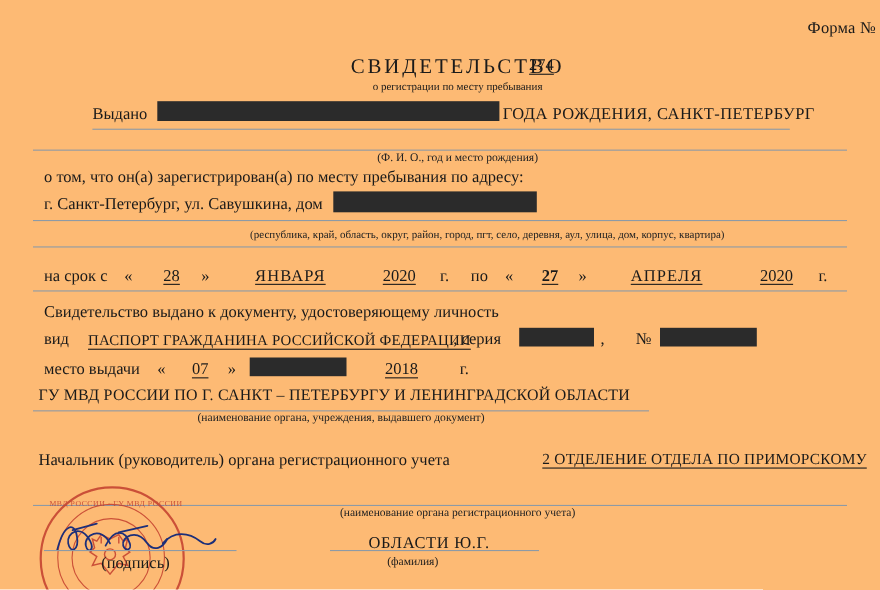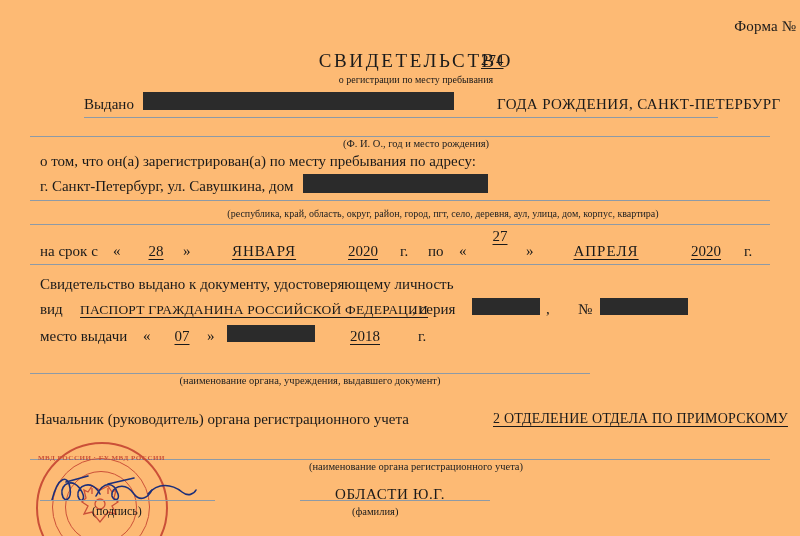--- a/index.html
+++ b/index.html
@@ -112,25 +112,24 @@
     left: 27px;
     top: 27px;
     width: 70px;
     height: 70px;
     border: 1px solid #c0392b;
     border-radius: 50%;
   }
   .stamp-text-top, .stamp-text-bottom {
     position: absolute;
     width: 128px;
-    text-align: left;
+    text-align: right;
     font-size: 7px;
     color: #c0392b;
     letter-spacing: 0.5px;
-    font-weight: bold;
   }
   .stamp-text-top { top: 10px; left: 0; }
   .stamp-eagle {
     position: absolute;
     left: 40px;
     top: 38px;
     width: 44px;
     height: 46px;
     color: #c0392b;
   }
@@ -139,21 +138,21 @@
     left: 48px;
     top: 470px;
     width: 150px;
     height: 40px;
     color: #1c2f7a;
   }
   .sig-caption {
     position: absolute;
     left: 92px;
     top: 504px;
-    font-size: 12px;
+    font-size: 15px;
   }
   .fam-name {
     position: absolute;
     left: 335px;
     top: 486px;
     font-size: 15px;
     letter-spacing: 0.6px;
   }
   .fam-caption {
     position: absolute;
@@ -171,21 +170,21 @@
 
   <div class="title">
     <span class="title-main">СВИДЕТЕЛЬСТВО</span>
   </div>
   <div class="title-num">274</div>
 
   <div class="subtitle">о регистрации по месту пребывания</div>
 
   <div class="row" style="left:84px; top:96px;">Выдано</div>
   <div class="redact" style="left:143px; top:92px; width:311px; height:18px;"></div>
-  <div class="row small-caps-line" style="left:457px; top:96px;margin-left:40px;">ГОДА РОЖДЕНИЯ, САНКТ-ПЕТЕРБУРГ</div>
+  <div class="row small-caps-line" style="left:457px; top:96px;">ГОДА РОЖДЕНИЯ, САНКТ-ПЕТЕРБУРГ</div>
   <div class="rule" style="left:84px; top:117px; width:634px;"></div>
 
   <div class="rule" style="left:30px; top:136px; width:740px;"></div>
   <div class="caption" style="top:138px;">(Ф. И. О., год и место рождения)</div>
 
   <div class="row" style="left:40px; top:153px;">о том, что он(а) зарегистрирован(а) по месту пребывания по адресу:</div>
 
   <div class="row" style="left:40px; top:178px;">г. Санкт-Петербург, ул. Савушкина, дом</div>
   <div class="redact" style="left:303px; top:174px; width:185px; height:19px;"></div>
   <div class="rule" style="left:30px; top:200px; width:740px;"></div>
@@ -194,21 +193,21 @@
 
   <div class="row" style="left:40px; top:243px;">на срок с</div>
   <div class="row" style="left:113px; top:243px;">«</div>
   <div class="row ul" style="left:136px; top:243px; width:40px; text-align:center;">28</div>
   <div class="row" style="left:183px; top:243px;">»</div>
   <div class="row ul" style="left:209px; top:243px; width:110px; text-align:center; letter-spacing:1px;">ЯНВАРЯ</div>
   <div class="row ul" style="left:336px; top:243px; width:54px; text-align:center;">2020</div>
   <div class="row" style="left:400px; top:243px;">г.</div>
   <div class="row" style="left:428px; top:243px;">по</div>
   <div class="row" style="left:459px; top:243px;">«</div>
-  <div class="row ul" style="left:480px; top:228px; width:40px; text-align:center;">27</div>
+  <div class="row ul" style="left:480px; top:243px; width:40px; text-align:center;font-weight:bold;">27</div>
   <div class="row" style="left:526px; top:243px;">»</div>
   <div class="row ul" style="left:551px; top:243px; width:110px; text-align:center; letter-spacing:1px;">АПРЕЛЯ</div>
   <div class="row ul" style="left:679px; top:243px; width:54px; text-align:center;">2020</div>
   <div class="row" style="left:744px; top:243px;">г.</div>
 
   <div class="rule" style="left:30px; top:264px; width:740px;"></div>
 
   <div class="row" style="left:40px; top:276px;">Свидетельство выдано к документу, удостоверяющему личность</div>
 
   <div class="row" style="left:40px; top:301px;">вид</div>
@@ -220,20 +219,21 @@
   <div class="redact" style="left:600px; top:298px; width:88px; height:17px;"></div>
 
   <div class="row" style="left:40px; top:328px;">место выдачи</div>
   <div class="row" style="left:143px; top:328px;">«</div>
   <div class="row ul" style="left:163px; top:328px; width:38px; text-align:center;">07</div>
   <div class="row" style="left:207px; top:328px;">»</div>
   <div class="redact" style="left:227px; top:325px; width:88px; height:17px;"></div>
   <div class="row ul" style="left:350px; top:328px; width:54px; ">2018</div>
   <div class="row" style="left:418px; top:328px;">г.</div>
 
+  <div class="row" style="left:35px; top:352px; font-size:14.5px; letter-spacing:0.2px;">ГУ  МВД  РОССИИ  ПО  Г. САНКТ – ПЕТЕРБУРГУ  И  ЛЕНИНГРАДСКОЙ ОБЛАСТИ</div>
   <div class="rule" style="left:30px; top:373px; width:560px;"></div>
   <div class="caption" style="top:375px; width:560px; left:30px;">(наименование органа, учреждения, выдавшего документ)</div>
 
   <div class="row" style="left:35px; top:411px;">Начальник (руководитель) органа регистрационного учета</div>
   <div class="row ul" style="left:469px; top:411px; font-size:14px; letter-spacing:0.2px;margin-left:24px;">2 ОТДЕЛЕНИЕ ОТДЕЛА  ПО ПРИМОРСКОМУ</div>
   <div class="rule" style="left:30px; top:459px; width:740px;"></div>
   <div class="caption" style="top:461px;">(наименование органа регистрационного учета)</div>
 
   <div class="stamp">
     <div class="stamp-inner"></div>

